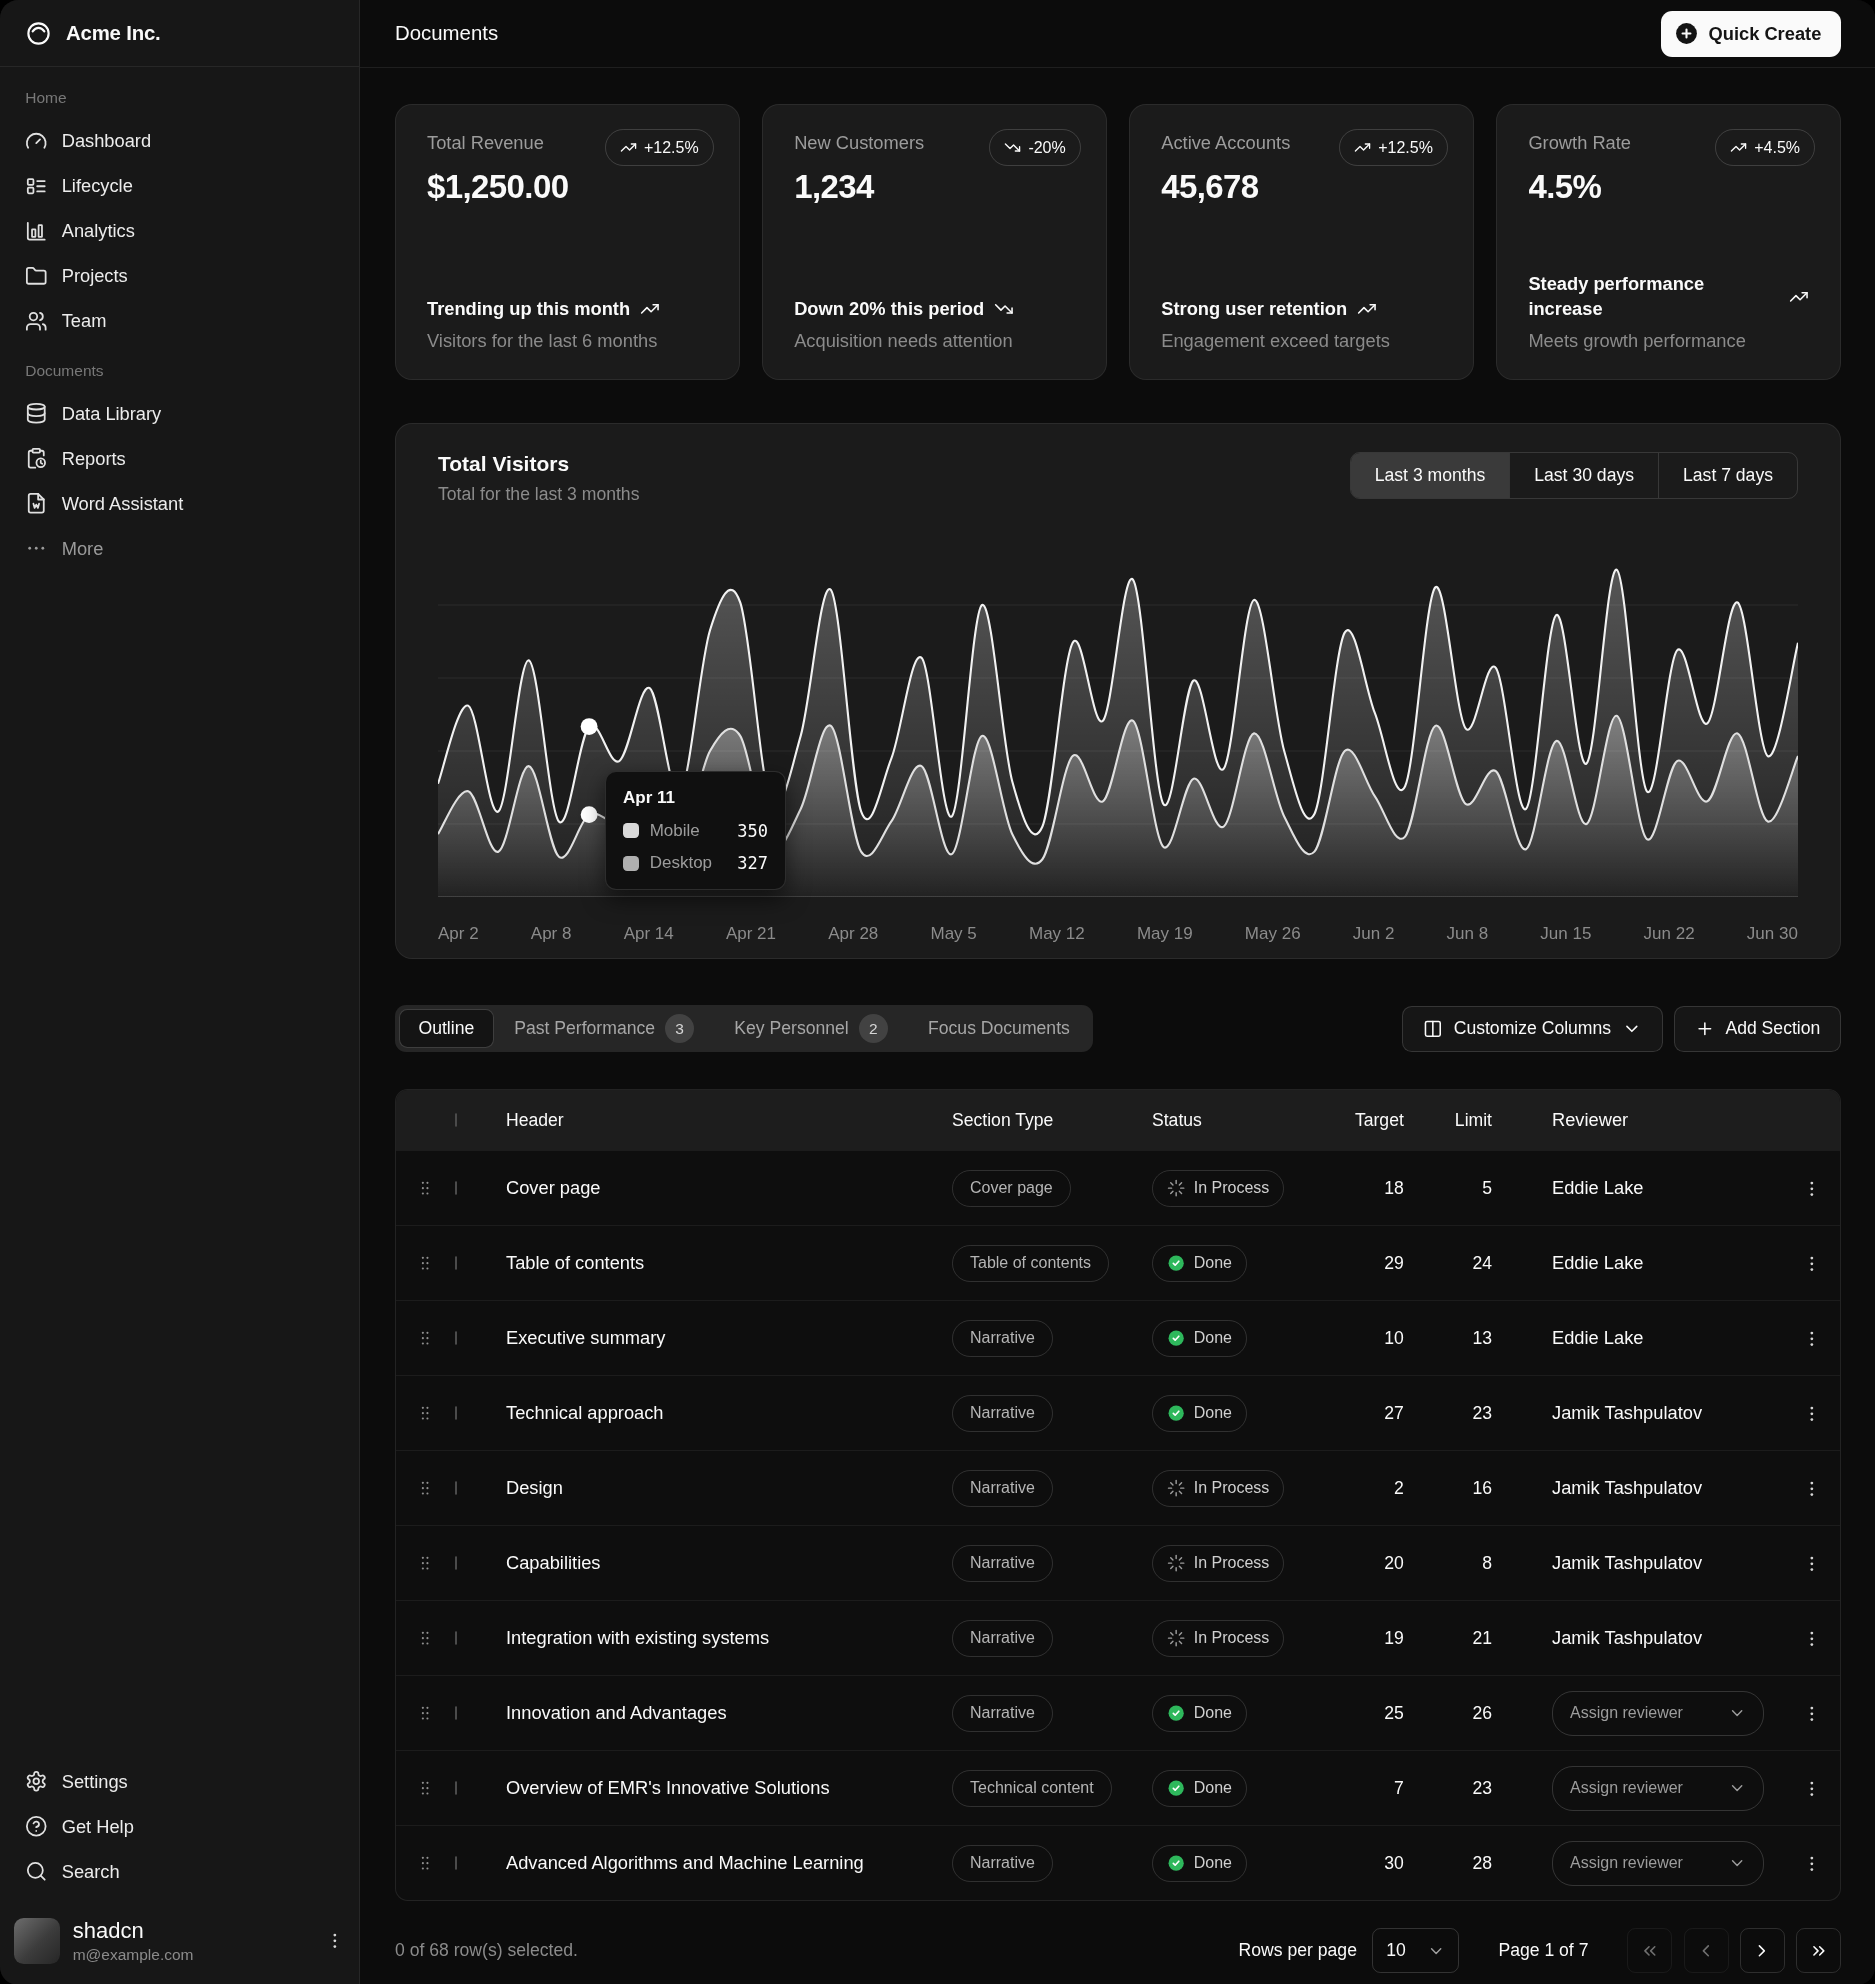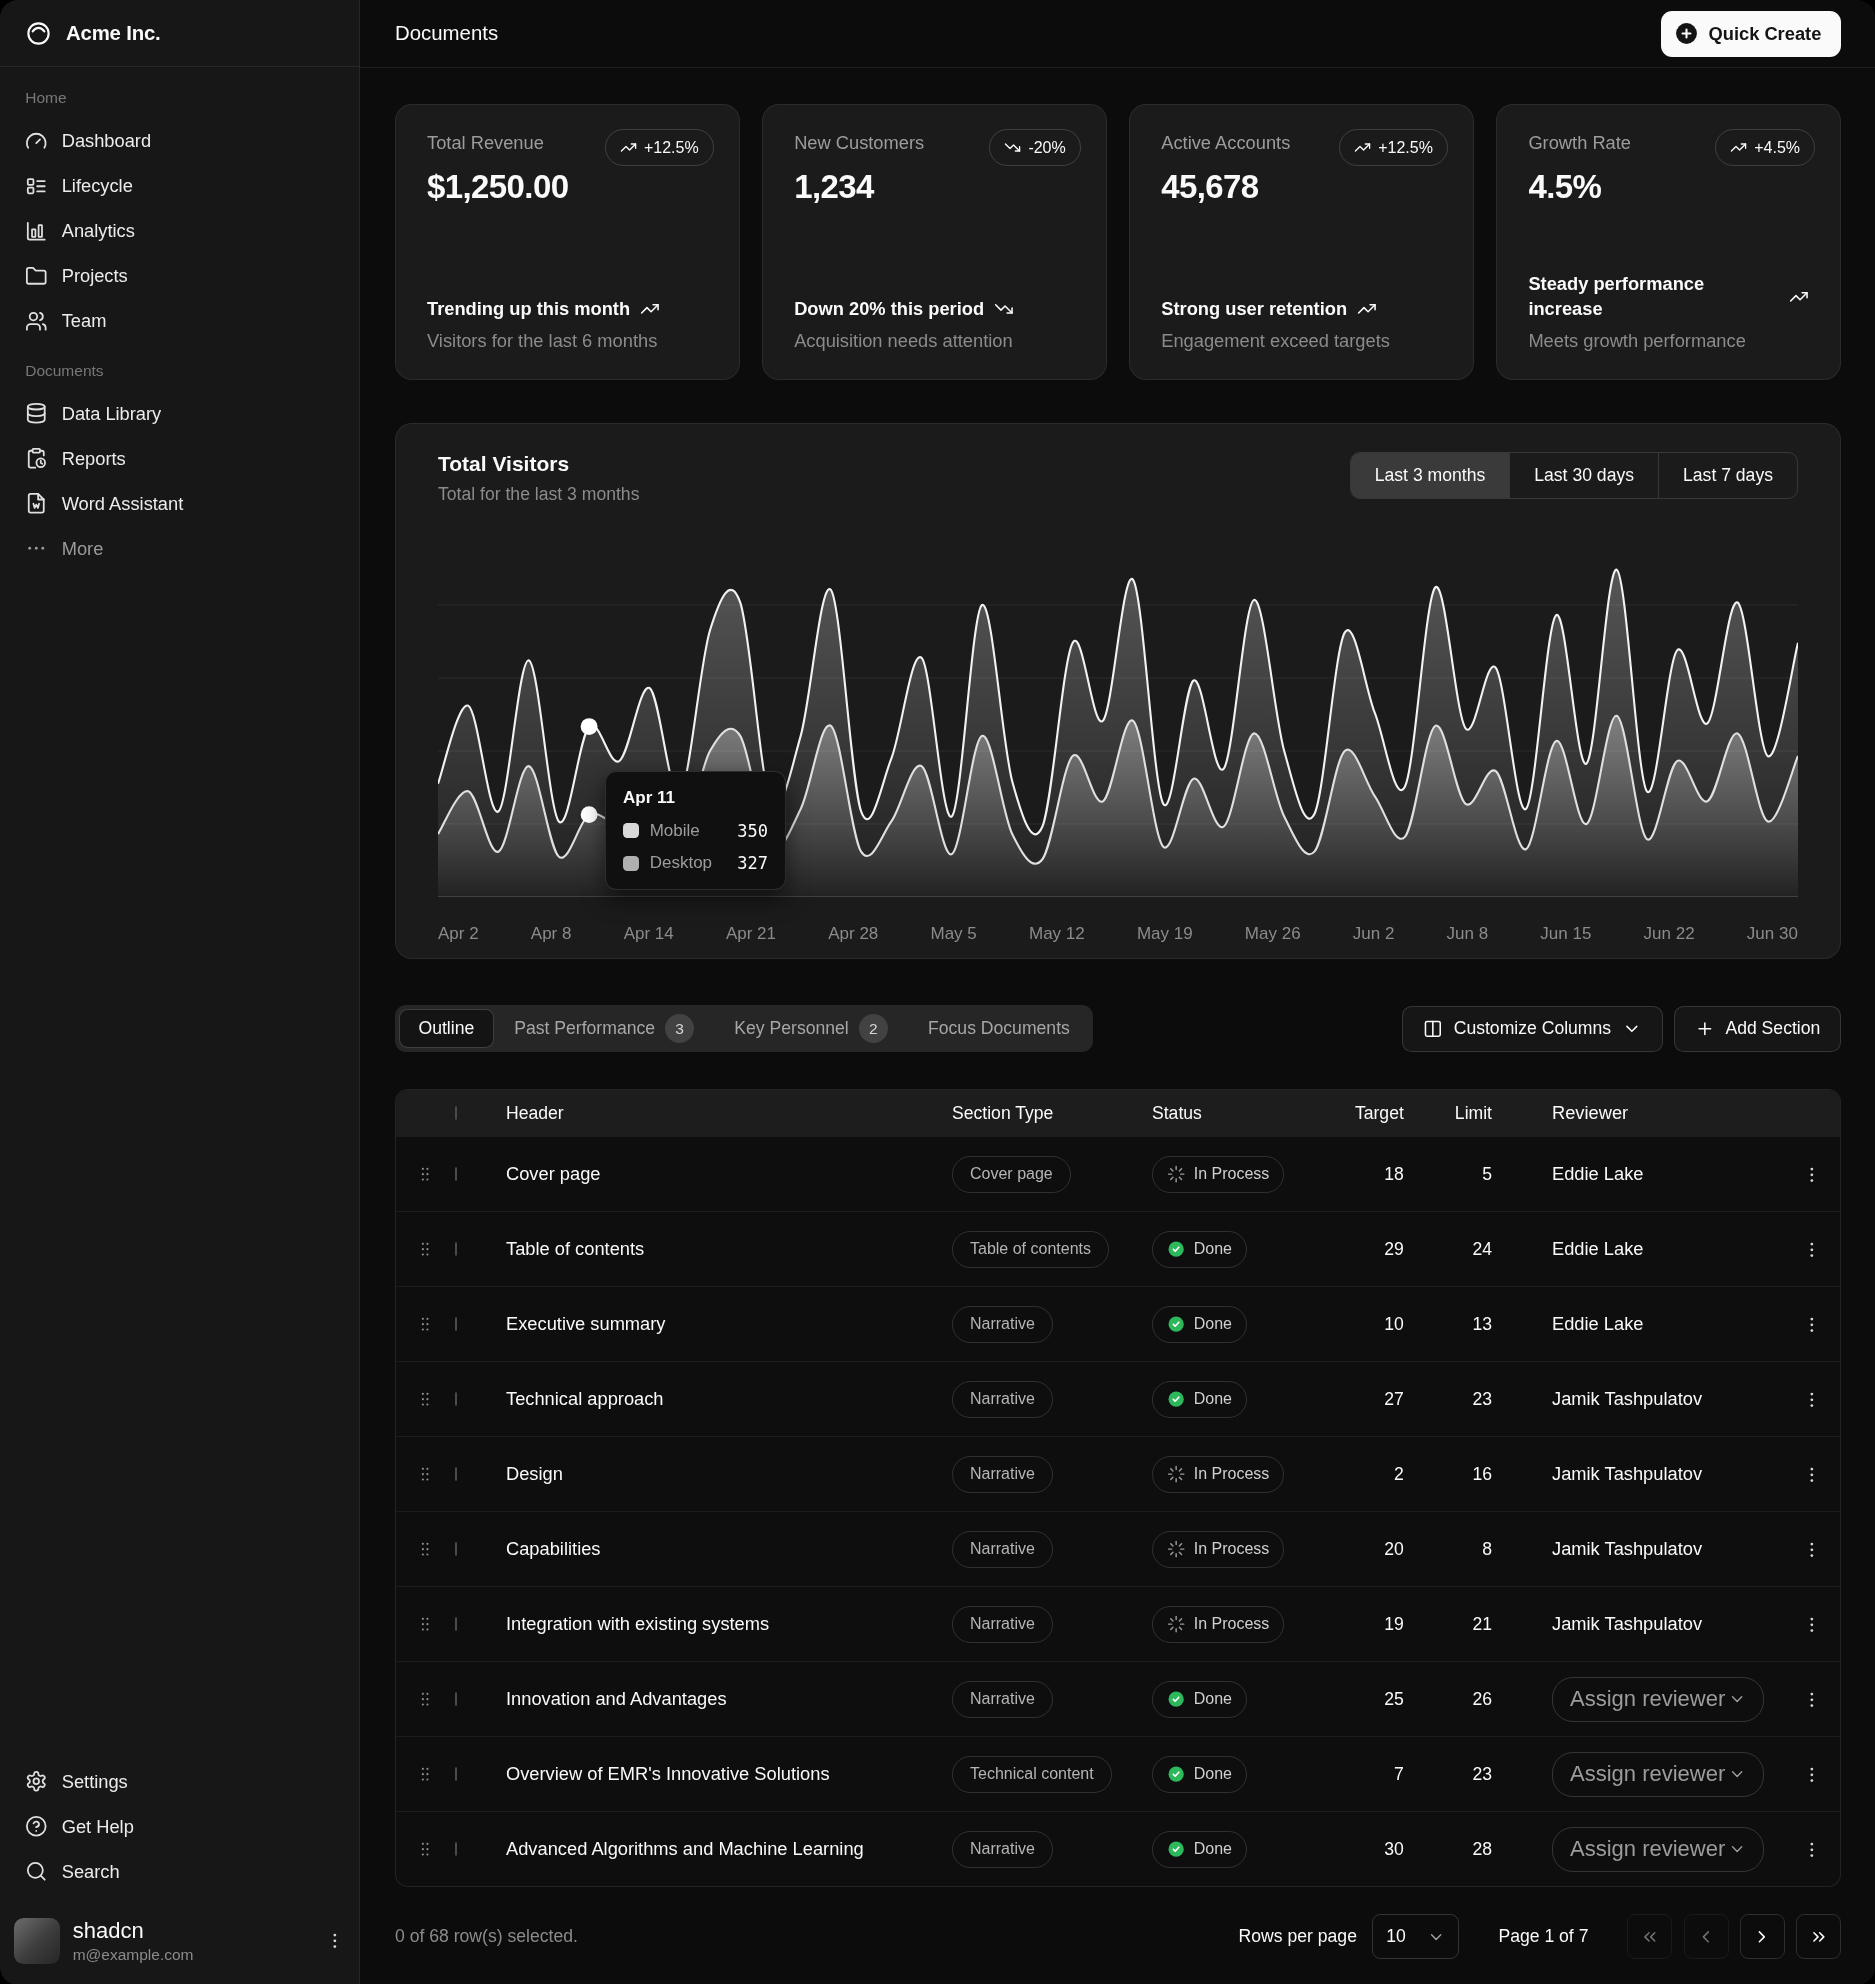--- a/index.html
+++ b/index.html
@@ -75,34 +75,34 @@
   .tab { display:flex; align-items:center; gap:9.8px; height:39px; padding:0 18.3px; border-radius:8.4px; font-size:17.6px; color:#a6a6a6; border:0.7px solid transparent; background:transparent; font-family:inherit; cursor:pointer; }
   .tab.active { background:#141414; border-color:rgba(255,255,255,0.18); color:#fafafa; }
   .tab-badge { min-width:29.5px; height:29.5px; padding:0 5.6px; border-radius:14.8px; background:#424242; color:#d6d6d6; font-size:15.5px; display:flex; align-items:center; justify-content:center; }
   .tabs-actions { margin-left:auto; display:flex; gap:11.2px; }
   .btn-outline { height:46px; display:flex; align-items:center; gap:11.2px; padding:0 19.7px; background:#161616; border:0.7px solid rgba(255,255,255,0.14); border-radius:9.8px; color:#fafafa; font-size:17.6px; font-weight:500; font-family:inherit; cursor:pointer; }
   .btn-outline .icn { width:19.7px; height:19.7px; }
 
   
   .table { margin-top:37px; border:0.7px solid rgba(255,255,255,0.09); border-radius:12.7px; overflow:hidden; background:#0e0e0e; }
   .trow { display:grid; grid-template-columns:59px 51px 446px 200px 179px 77px 116px 260px 1fr; align-items:center; height:75px; border-top:0.7px solid rgba(255,255,255,0.06); }
-  .trow.thead { height:46px; background:#1d1d1d; border-top:none; }
+  .trow.thead { height:60px; background:#1d1d1d; border-top:none; }
   .th { font-size:17.6px; font-weight:500; color:#fafafa; }
   .cell-handle { display:flex; justify-content:center; color:#8f8f8f; cursor:grab; }
   .cell-handle .icn { width:18.3px; height:18.3px; }
   .checkbox { width:27px; height:27px; border:1.4px solid #4b4b4b; border-radius:7px; background:rgba(255,255,255,0.02); cursor:pointer; }
   .cell-header { font-size:18.3px; font-weight:500; }
   .type-pill { display:inline-flex; align-items:center; height:37px; padding:0 17px; border:0.7px solid rgba(255,255,255,0.14); border-radius:18.3px; font-size:16px; color:#b5b5b5; }
   .status-pill { display:inline-flex; align-items:center; gap:8.4px; height:37px; padding:0 14px; border:0.7px solid rgba(255,255,255,0.14); border-radius:18.3px; font-size:16px; color:#d0d0d0; }
   .status-pill .icn { width:18.3px; height:18.3px; color:#9c9c9c; }
   .num { font-size:17.6px; text-align:right; }
   .col-target { padding-right:4.2px; }
   .col-limit { padding-right:32px; }
   .cell-reviewer { padding-left:28px; font-size:18.3px; }
-  .assign-btn { display:flex; align-items:center; justify-content:space-between; width:212px; height:45px; padding:0 17px; background:transparent; border:0.7px solid rgba(255,255,255,0.16); border-radius:21px; color:#9c9c9c; font-size:22px; font-family:inherit; cursor:pointer; }
+  .assign-btn { display:flex; align-items:center; justify-content:space-between; width:212px; height:45px; padding:0 17px; background:transparent; border:0.7px solid rgba(255,255,255,0.16); border-radius:21px; color:#9c9c9c; font-size:16px; font-family:inherit; cursor:pointer; }
   .assign-btn .icn { width:18.3px; height:18.3px; }
   .cell-kebab { display:flex; justify-content:center; }
   .kebab-btn { width:39px; height:39px; display:flex; align-items:center; justify-content:center; background:transparent; border:none; border-radius:8.4px; color:#d6d6d6; cursor:pointer; }
   .kebab-btn .icn { width:19.7px; height:19.7px; }
 
   
   .tfooter { display:flex; align-items:center; margin-top:27px; padding-bottom:21px; }
   .sel-text { font-size:17.6px; color:#8b8b8b; }
   .tf-right { margin-left:auto; display:flex; align-items:center; gap:39px; }
   .rpp { display:flex; align-items:center; gap:15.5px; }

